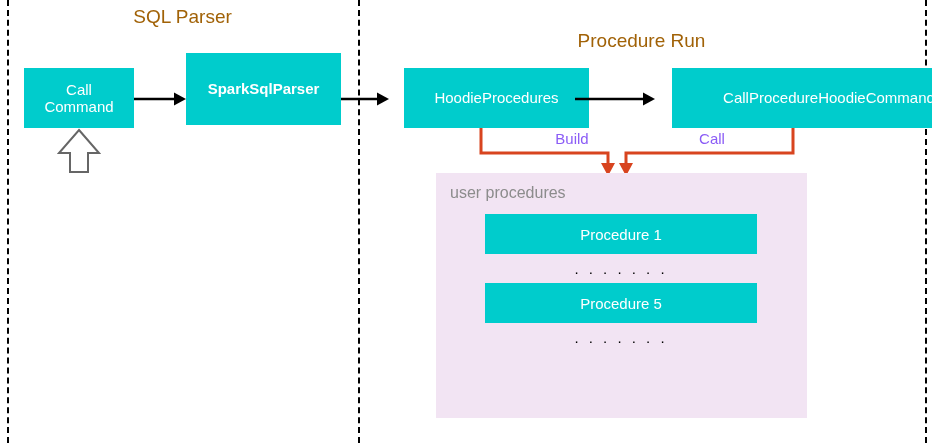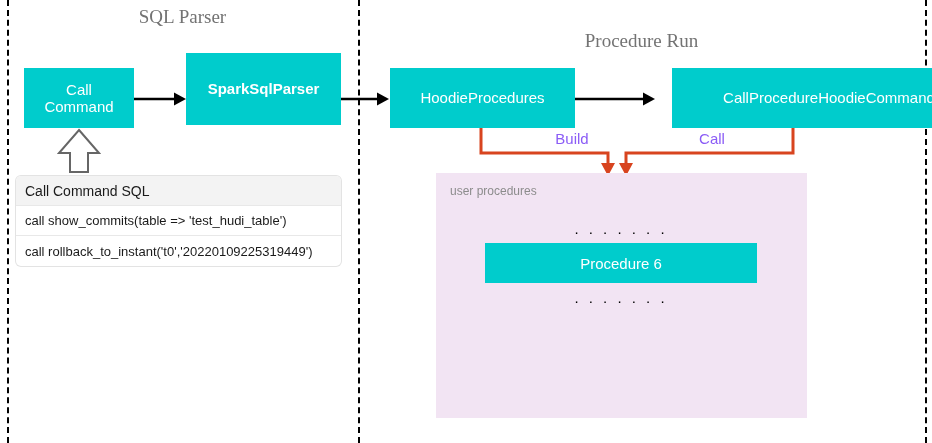--- a/index.html
+++ b/index.html
@@ -27,24 +27,23 @@
     border-left: 2px dashed #000000;
   }
   #divider-left   { left: 7px; }
   #divider-middle { left: 358px; }
   #divider-right  { left: 925px; }
 
   
   .section-title {
     position: absolute;
     font-size: 19px;
-    color: #737373;
+    color: #a16207;
     white-space: nowrap;
     text-align: center;
-    font-family: Liberation Serif, serif;
   }
   #title-sql-parser {
     left: 7px;
     width: 351px;
     top: 6px;
   }
   #title-procedure-run {
     left: 358px;
     width: 567px;
     top: 6px;
@@ -65,21 +64,21 @@
     box-sizing: border-box;
     white-space: pre-line;
   }
   #node-call-command {
     left: 24px;  top: 68px;  width: 110px; height: 60px;
   }
   #node-spark-sql-parser {
     left: 186px; top: 53px;  width: 155px; height: 72px; font-weight: bold;
   }
   #node-hoodie-procedures {
-    left: 390px; top: 68px;  width: 185px; height: 60px;
+    left: 404px; top: 68px;  width: 185px; height: 60px;
   }
   #node-call-procedure-hoodie-command {
     left: 672px; top: 68px;  width: 314px; height: 60px;
   }
 
   
   .flow-arrow { position: absolute; }
 
   
   #arrow-up-outline { position: absolute; left: 56px; top: 127px; }
@@ -132,21 +131,21 @@
     top: 173px;
     width: 371px;
     height: 245px;
     background: #f2e4f3;
     box-sizing: border-box;
   }
   #user-procedures-label {
     position: absolute;
     left: 14px;
     top: 11px;
-    font-size: 12px;
+    font-size: 16px;
     color: #8c8c8c;
     white-space: nowrap;
   }
   .procedure-list {
     position: absolute;
     left: 49px;
     top: 41px;
     width: 272px;
   }
   .procedure-box {
@@ -202,44 +201,40 @@
 
   <svg class="flow-arrow" style="left:575px; top:88px;" width="82" height="22">
     <line x1="0" y1="11" x2="68" y2="11" stroke="#000000" stroke-width="2.5"></line>
     <polygon points="68,4.5 80,11 68,17.5" fill="#000000"></polygon>
   </svg>
 
   <svg id="arrow-up-outline" width="46" height="48">
     <polygon points="23,3 43,26 32,26 32,45 14,45 14,26 3,26" fill="#ffffff" stroke="#666666" stroke-width="2" stroke-linejoin="miter"></polygon>
   </svg>
 
-  <div id="sql-table">
-    <div class="sql-row header">Call Command SQL</div>
-    <div class="sql-row">call show_commits(table =&gt; 'test_hudi_table')</div>
-    <div class="sql-row">call rollback_to_instant('t0','20220109225319449')</div>
-  </div>
 
   <svg id="orange-connectors" width="932" height="443">
 
     <g>
       <path d="M481,128 L481,153 L608,153 L608,164" fill="none" stroke="#d8441f" stroke-width="3"></path>
       <polygon points="601,163 615,163 608,176" fill="#d8441f"></polygon>
     </g>
 
     <g>
       <path d="M793,128 L793,153 L626,153 L626,164" fill="none" stroke="#d8441f" stroke-width="3"></path>
       <polygon points="619,163 633,163 626,176" fill="#d8441f"></polygon>
     </g>
   </svg>
 
   <div class="edge-label" id="label-build">Build</div>
   <div class="edge-label" id="label-call">Call</div>
 
   <div id="user-procedures-panel">
     <div id="user-procedures-label">user procedures</div>
     <div class="procedure-list">
+      <div class="procedure-box">Procedure 1</div>
       <div class="procedure-dots">. . . . . . .</div>
-      <div class="procedure-box">Procedure 6</div>
+      <div class="procedure-box">Procedure 5</div>
       <div class="procedure-dots">. . . . . . .</div>
     </div>
   </div>
 
 </div>
 
 </body></html>

